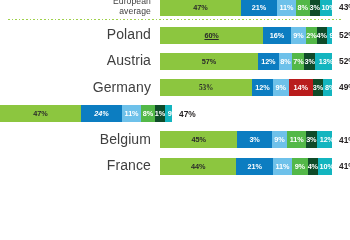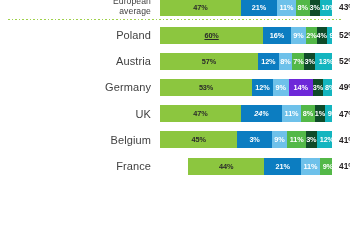--- a/index.html
+++ b/index.html
@@ -25,21 +25,21 @@
     align-items: center;
     height: 26.2px;
     width: 350px;
   }
   .row-label {
     width: 160px;
     flex: 0 0 160px;
     text-align: right;
     padding-right: 9px;
     box-sizing: border-box;
-    font-size: 11px;
+    font-size: 14px;
     color: #3f3f3f;
     line-height: 1.12;
     letter-spacing: 0.1px;
   }
   .row-label.two-line {
     font-size: 8.6px;
   }
   .bar {
     position: relative;
     flex: 0 0 172px;
@@ -184,45 +184,44 @@
             <span>13%</span>
           </div>
         </div>
         <div class="totals">
           <div class="total">52%</div>
         </div>
       </div>
       <div class="row">
         <div class="row-label">Germany</div>
         <div class="bar">
-          <div class="seg dark-text" style="background: rgb(140, 198, 63); flex: 0 0 53.5354%;">
+          <div class="seg dark-text" style="background: rgb(140, 198, 63); flex: 0 0 53.5354%; font-family: Liberation Serif, serif;">
             <span>53%</span>
           </div>
           <div class="seg" style="background: rgb(12, 125, 193); flex: 0 0 12.1212%;">
             <span>12%</span>
           </div>
           <div class="seg" style="background: rgb(110, 193, 234); flex: 0 0 9.09091%;">
             <span>9%</span>
           </div>
-          <div class="seg" style="background: #6d28d9; flex: 0 0 14.1414%; text-align: center;">
+          <div class="seg" style="background: #b91c1c; flex: 0 0 14.1414%; text-align: center;">
             <span>14%</span>
           </div>
           <div class="seg" style="background: rgb(15, 75, 41); flex: 0 0 3.0303%;">
             <span>3%</span>
           </div>
           <div class="seg" style="background: rgb(19, 181, 191); flex: 0 0 8.08081%;">
             <span>8%</span>
           </div>
         </div>
         <div class="totals">
           <div class="total">49%</div>
         </div>
       </div>
       <div class="row">
-        <div class="row-label">UK</div>
         <div class="bar">
           <div class="seg dark-text" style="background: rgb(140, 198, 63); flex: 0 0 47%;">
             <span>47%</span>
           </div>
           <div class="seg" style="background: rgb(12, 125, 193); flex: 0 0 24%; font-style: italic;">
             <span>24%</span>
           </div>
           <div class="seg" style="background: rgb(110, 193, 234); flex: 0 0 11%;">
             <span>11%</span>
           </div>
@@ -262,21 +261,21 @@
             <span>12%</span>
           </div>
         </div>
         <div class="totals">
           <div class="total">41%</div>
         </div>
       </div>
       <div class="row">
         <div class="row-label">France</div>
         <div class="bar">
-          <div class="seg dark-text" style="background: rgb(140, 198, 63); flex: 0 0 44.4444%; margin-left: 28px;">
+          <div class="seg dark-text" style="background: rgb(140, 198, 63); flex: 0 0 44.4444%;">
             <span>44%</span>
           </div>
           <div class="seg" style="background: rgb(12, 125, 193); flex: 0 0 21.2121%;">
             <span>21%</span>
           </div>
           <div class="seg" style="background: rgb(110, 193, 234); flex: 0 0 11.1111%;">
             <span>11%</span>
           </div>
           <div class="seg" style="background: rgb(83, 184, 72); flex: 0 0 9.09091%;">
             <span>9%</span>

